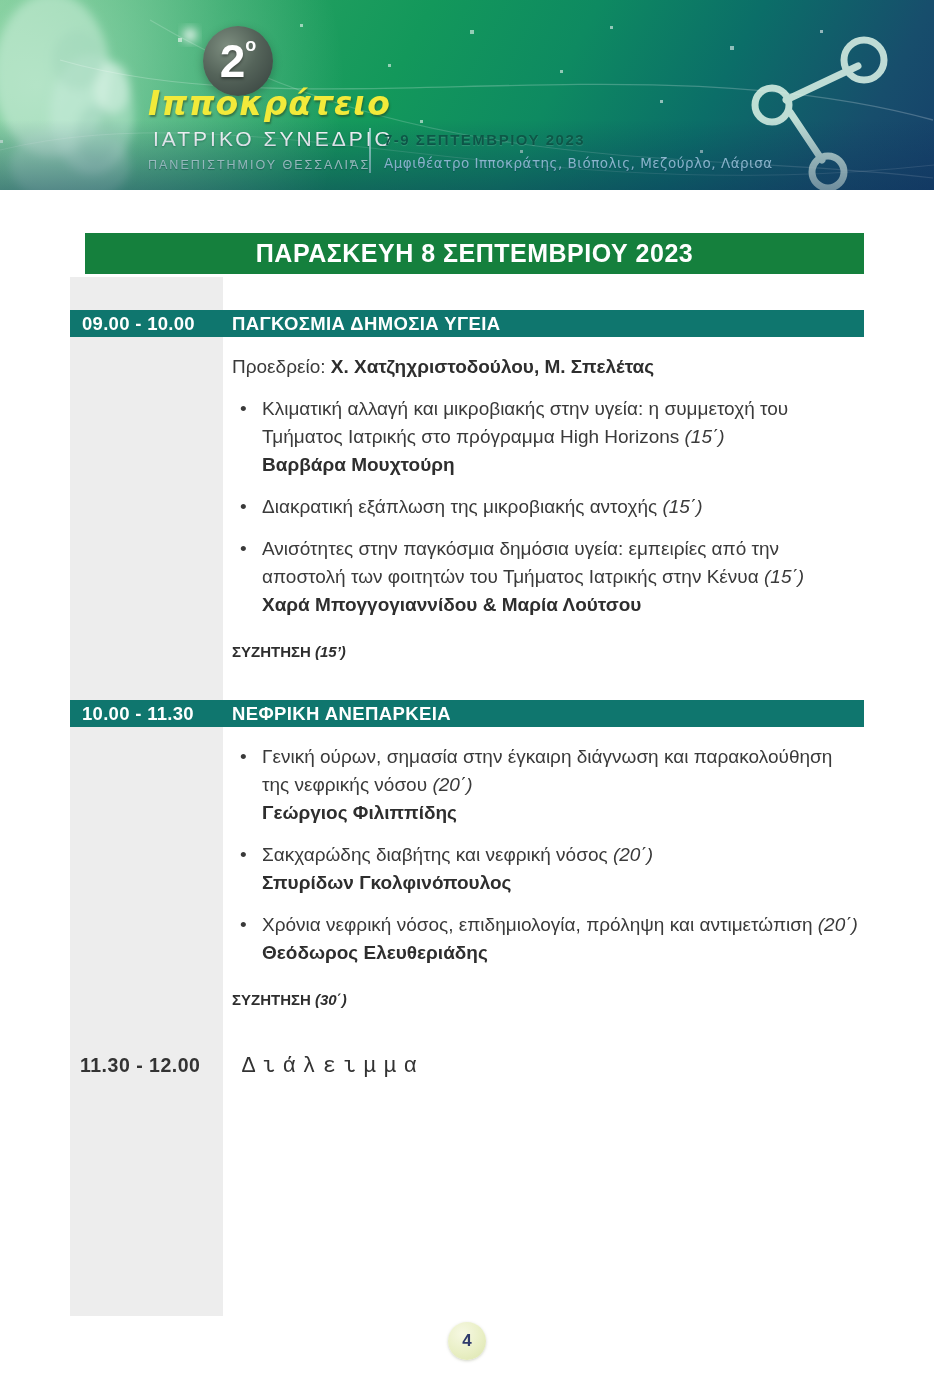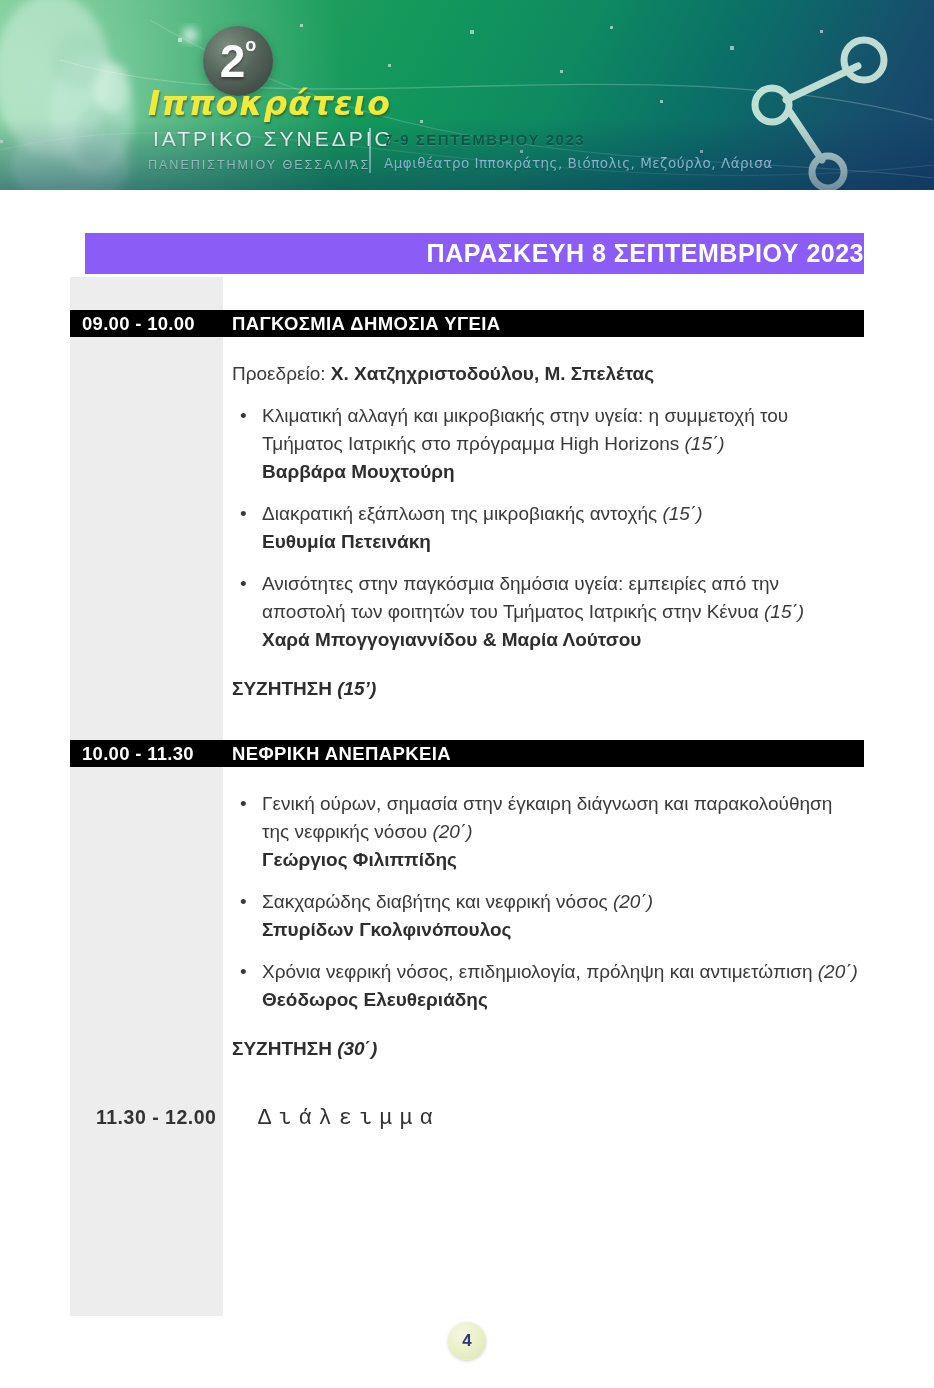--- a/index.html
+++ b/index.html
@@ -52,50 +52,50 @@
     font-size:15px;font-weight:bold;letter-spacing:1.5px;
     text-shadow:0 1px 1px rgba(180,240,210,.25);
   }
   .banner-venue{
     position:absolute;left:384px;top:155px;color:#b5e4f4;
     font-family:"DejaVu Sans", sans-serif;
     font-size:13.5px;letter-spacing:.5px;text-shadow:0 1px 1px rgba(0,40,70,.35);
   }
   
   .title-bar{
-    margin:43px 70px 0 85px;height:41px;background:#8b5cf6;
-    display:flex;align-items:center;justify-content:flex-end;position:relative;z-index:2;
+    margin:43px 70px 0 85px;height:41px;background:#15803d;
+    display:flex;align-items:center;justify-content:center;position:relative;z-index:2;
   }
   .title-bar span{color:#ffffff;font-size:25px;font-weight:bold;letter-spacing:.5px;}
   
   .time-strip{position:absolute;left:70px;top:277px;width:153px;height:1039px;background:#ededed;z-index:0;}
   .content{position:relative;z-index:1;margin:0 70px;}
   .session-bar{
-    margin-top:36px;height:27px;background:#000000;display:flex;align-items:center;position:relative;z-index:2;
-  }
-  .session-bar + .session-body{margin-top:23px;}
+    margin-top:36px;height:27px;background:#0f766e;display:flex;align-items:center;position:relative;z-index:2;
+  }
+  .session-bar + .session-body{margin-top:16px;}
   .session-bar .time{
     width:150px;padding-left:12px;color:#fff;font-size:18.5px;font-weight:bold;letter-spacing:.3px;flex:0 0 auto;
   }
   .session-bar .stitle{color:#fff;font-size:18.5px;font-weight:bold;letter-spacing:.4px;}
   .session-body{padding-left:162px;}
   .chairs{font-size:19px;line-height:28px;}
   .chairs b{color:#2e2e2e;}
   .talks{margin-top:14px;}
   .talk{position:relative;padding-left:30px;margin-bottom:14px;font-size:19px;line-height:28px;}
   .talk .bullet{position:absolute;left:8px;top:0;font-size:19px;color:#3a3a3a;}
   .talk .dur{font-style:italic;}
   .talk .speaker{font-weight:bold;color:#2e2e2e;}
-  .discussion{margin-top:24px;font-size:19px;font-weight:bold;color:#2e2e2e;}
+  .discussion{margin-top:24px;font-size:15px;font-weight:bold;color:#2e2e2e;}
   .discussion .dur{font-style:italic;}
   .session-2{margin-top:40px;}
   
   .break-row{display:flex;margin-top:46px;align-items:baseline;}
   .break-row .btime{
-    width:150px;padding-left:26px;flex:0 0 auto;
+    width:150px;padding-left:10px;flex:0 0 auto;
     font-size:19.5px;font-weight:bold;color:#333333;letter-spacing:.5px;
   }
   .break-row .blabel{
     padding-left:12px;font-size:22px;color:#333333;letter-spacing:7px;font-weight:500;font-family:Liberation Mono, monospace;
   }
   
   .page-badge{
     position:absolute;left:448px;top:1322px;width:38px;height:38px;border-radius:50%;
     background:radial-gradient(circle at 38% 30%, #f6f8e3 0%, #e9efc5 55%, #dbe4ad 100%);
     box-shadow:0 1px 3px rgba(120,130,90,.35);
@@ -181,21 +181,20 @@
     <div class="chairs"><span>Προεδρείο: </span><b>Χ. Χατζηχριστοδούλου, Μ. Σπελέτας</b></div>
     <div class="talks">
       <div class="talk">
         <span class="bullet">•</span>
         <span>Κλιματική αλλαγή και μικροβιακής στην υγεία: η συμμετοχή του Τμήματος Ιατρικής στο πρόγραμμα High Horizons </span><span class="dur">(15΄)</span>
         <div class="speaker">Βαρβάρα Μουχτούρη</div>
       </div>
       <div class="talk">
         <span class="bullet">•</span>
         <span>Διακρατική εξάπλωση της μικροβιακής αντοχής </span><span class="dur">(15΄)</span>
-        <div class="speaker">Ευθυμία Πετεινάκη</div>
       </div>
       <div class="talk">
         <span class="bullet">•</span>
         <span>Ανισότητες στην παγκόσμια δημόσια υγεία: εμπειρίες από την αποστολή των φοιτητών του Τμήματος Ιατρικής στην Κένυα </span><span class="dur">(15΄)</span>
         <div class="speaker">Χαρά Μπογγογιαννίδου &amp; Μαρία Λούτσου</div>
       </div>
     </div>
     <div class="discussion"><span>ΣΥΖΗΤΗΣΗ </span><span class="dur">(15’)</span></div>
   </div>
 

